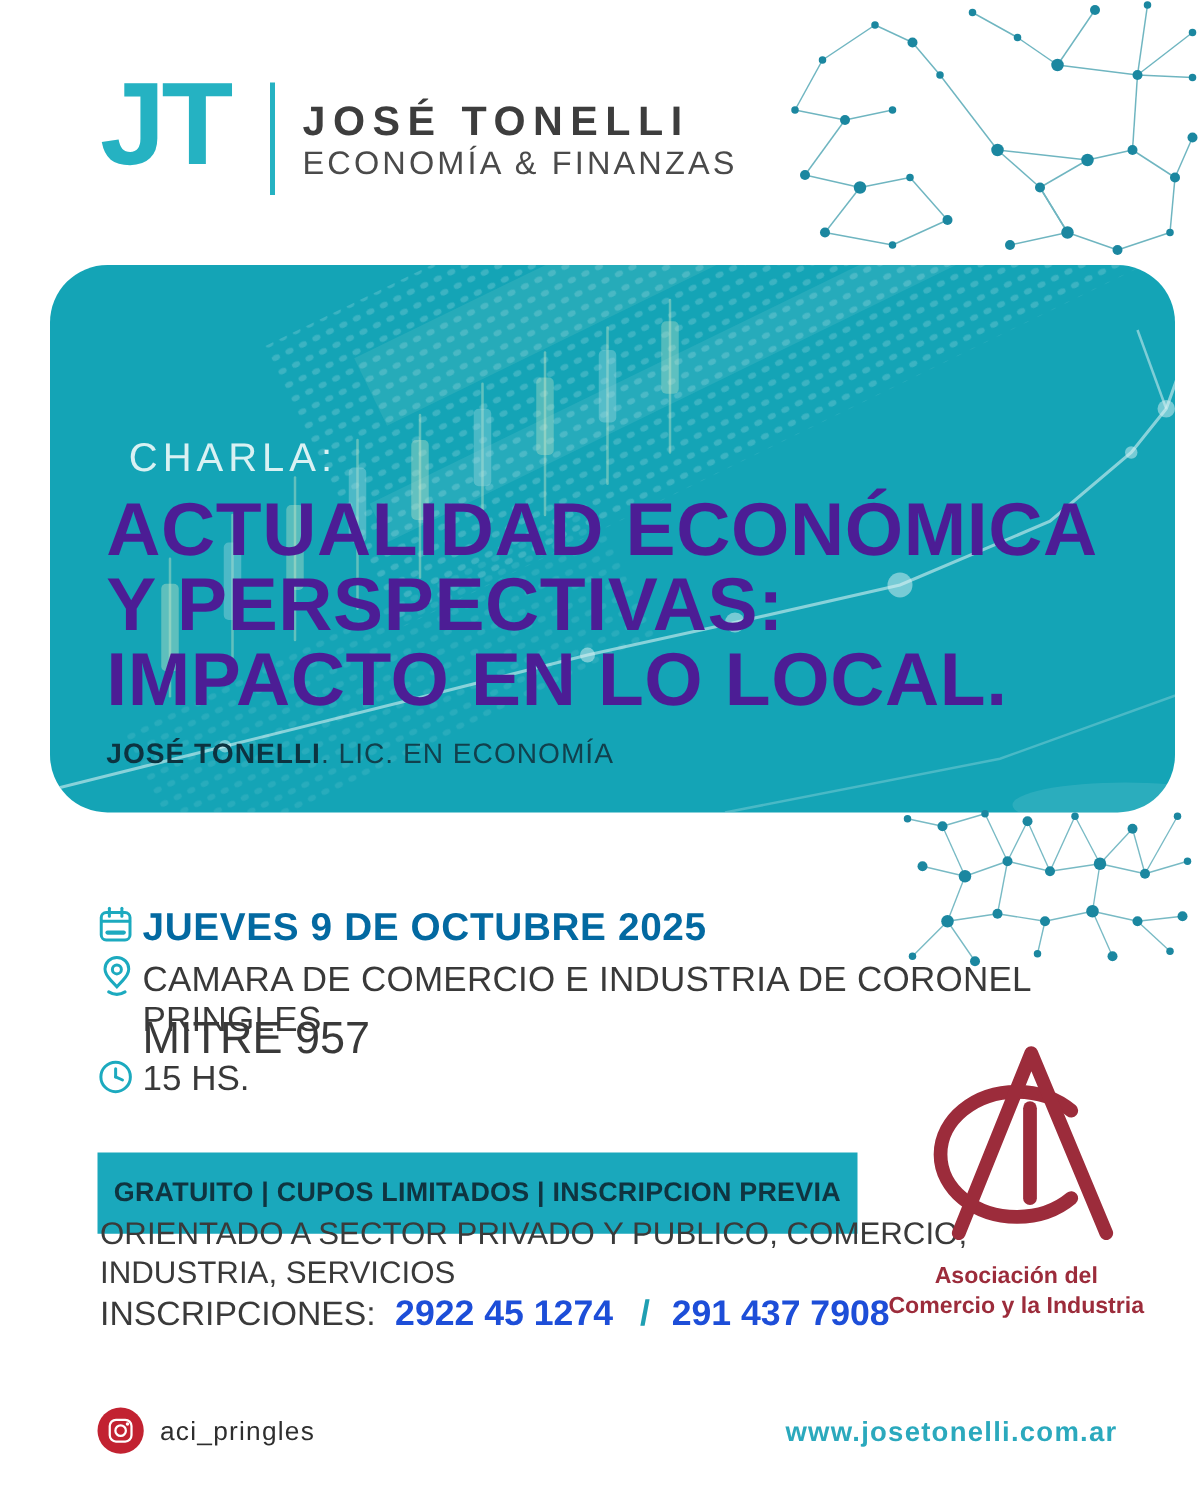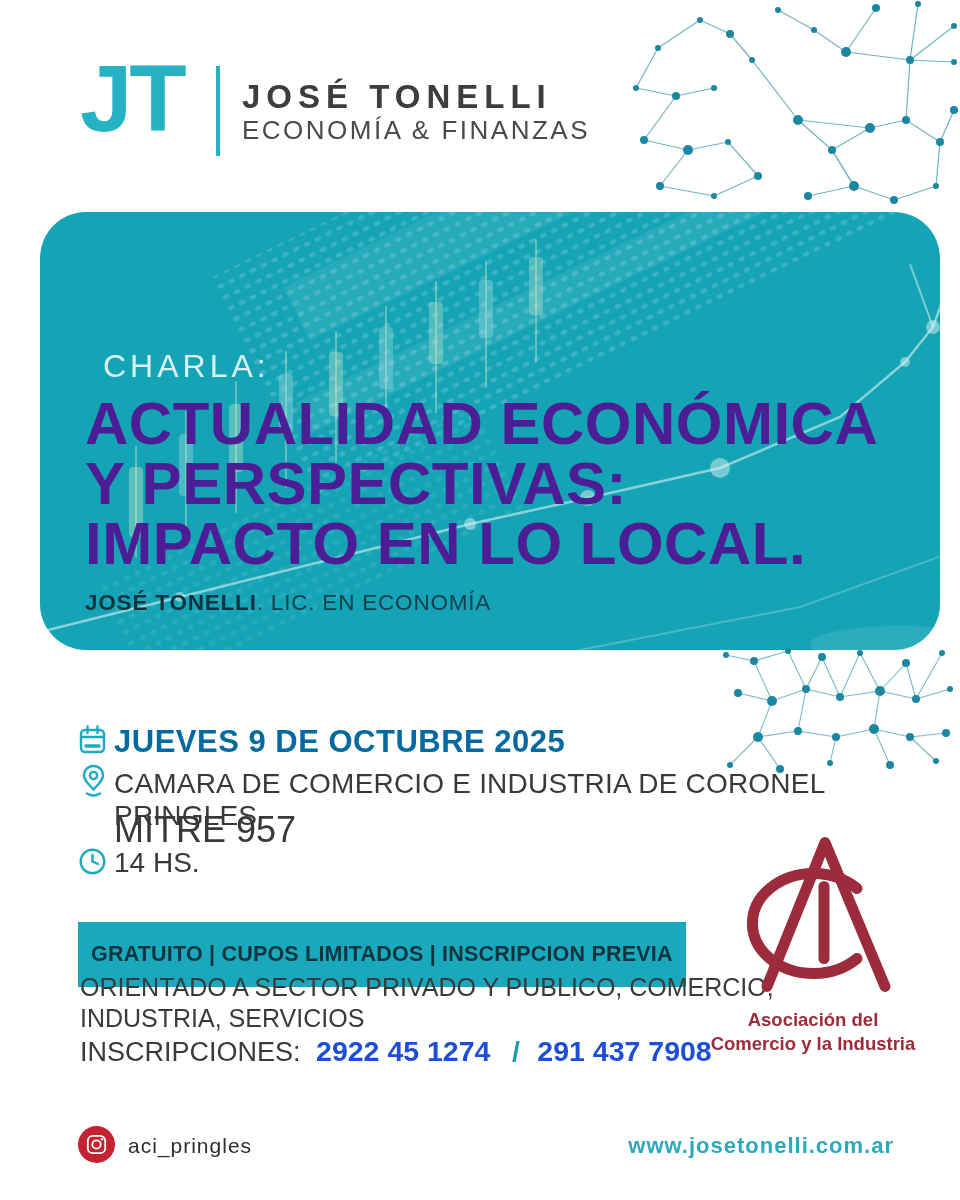--- a/index.html
+++ b/index.html
@@ -287,21 +287,21 @@
   <div class="venue-text">CAMARA DE COMERCIO E INDUSTRIA DE CORONEL PRINGLES</div>
   <div class="address-text">MITRE 957</div>
 
   <svg class="detail-icon icon-clock" width="29" height="29" viewBox="0 0 29 29">
     <g fill="none" stroke="#1caabf" stroke-width="2.4" stroke-linecap="round">
       <circle cx="14.5" cy="14.5" r="11.8"></circle>
       <line x1="14.5" y1="14.5" x2="14.5" y2="8"></line>
       <line x1="14.5" y1="14.5" x2="20" y2="17"></line>
     </g>
   </svg>
-  <div class="time-text">14 HS.</div>
+  <div class="time-text">15 HS.</div>
 
   <div class="banner">GRATUITO | CUPOS LIMITADOS | INSCRIPCION PREVIA</div>
   <div class="audience">
     <div>ORIENTADO A SECTOR PRIVADO Y PUBLICO, COMERCIO,</div>
     <div>INDUSTRIA, SERVICIOS</div>
   </div>
   <div class="registration">
     <span>INSCRIPCIONES:</span>
     <span class="reg-phone" style="margin-left:8px;">2922 45 1274</span>
     <span class="reg-sep">/</span>

